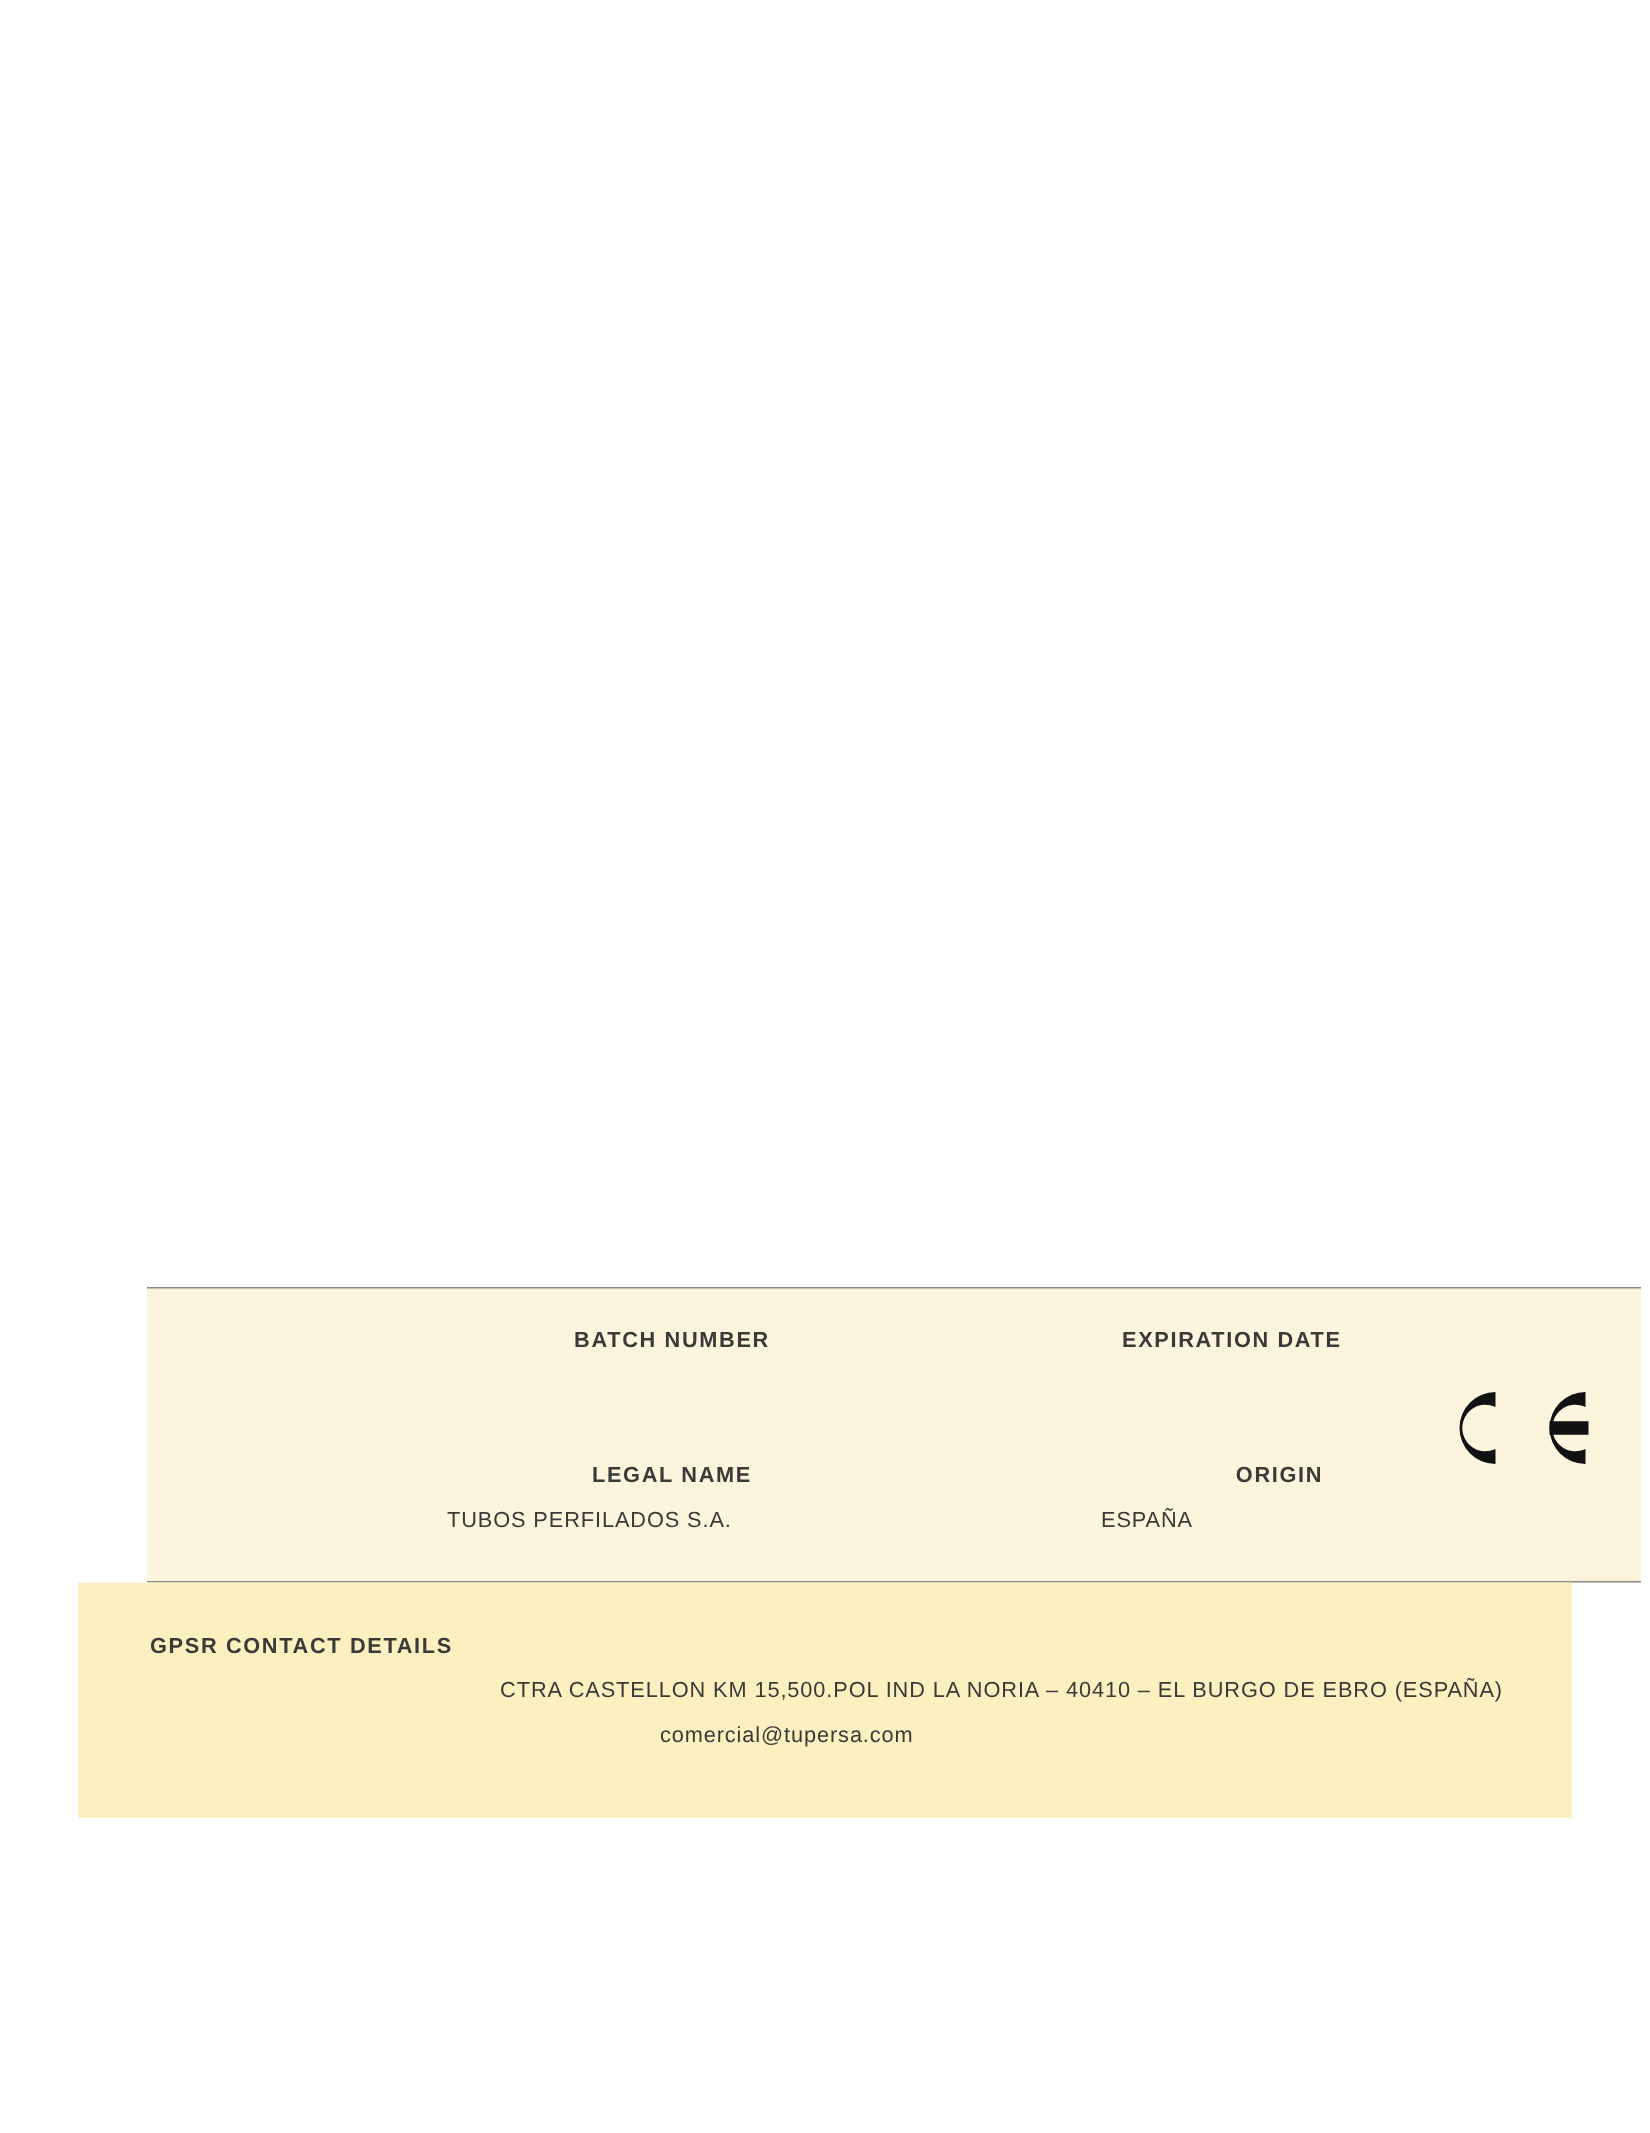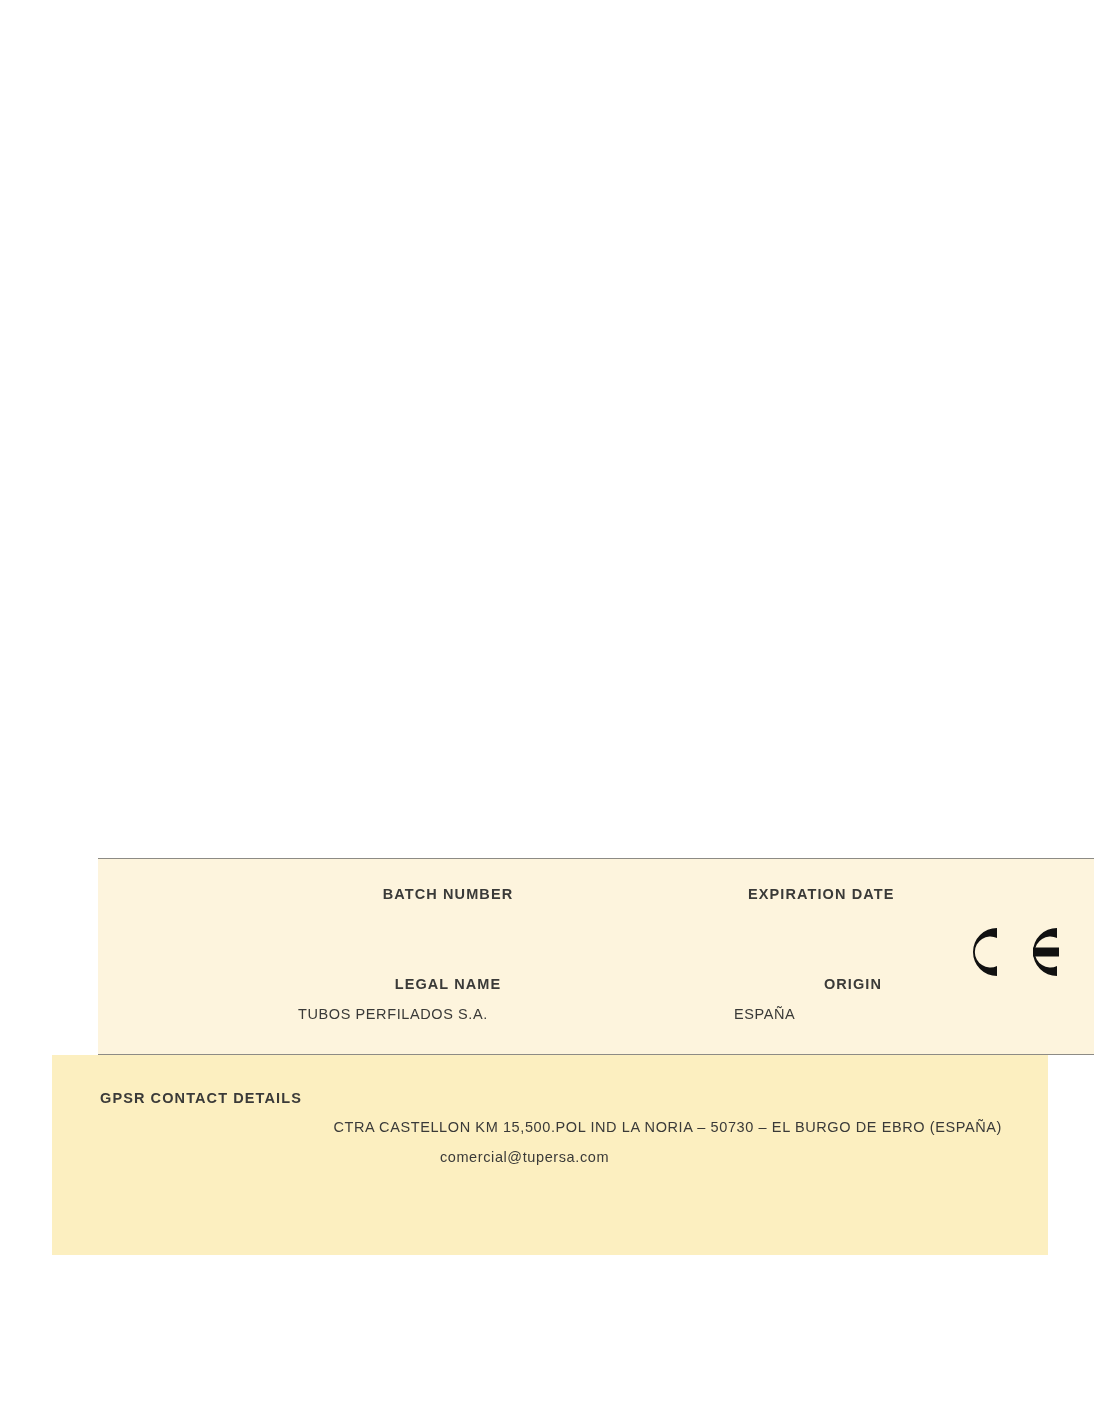--- a/index.html
+++ b/index.html
@@ -160,21 +160,21 @@
     width: 110px;
     height: 66px;
   }
 
   
   .gpsr-block {
     position: absolute;
     left: 52px;
     top: 1055px;
     width: 996px;
-    height: 200px;
+    height: 157px;
     background: #fcefc0;
     box-sizing: border-box;
   }
   .gpsr-label {
     position: absolute;
     left: 48px;
     top: 35px;
   }
   .gpsr-address {
     position: absolute;
@@ -218,17 +218,17 @@
         <path d="M44 9 A 24 24 0 1 0 44 57 L44 47 A 15.5 15.5 0 1 1 44 19 Z" fill="#111111"></path>
 
         <path d="M104 9 A 24 24 0 1 0 104 57 L104 47 A 15.5 15.5 0 1 1 104 19 Z" fill="#111111"></path>
         <rect x="80" y="28.5" width="26" height="9" fill="#111111"></rect>
       </svg>
     </div>
   </div>
 
   <div class="gpsr-block">
     <div class="label gpsr-label">GPSR CONTACT DETAILS</div>
-    <div class="value gpsr-address">CTRA CASTELLON KM 15,500.POL IND LA NORIA – 50730 – EL BURGO DE EBRO (ESPAÑA)</div>
+    <div class="value gpsr-address">CTRA CASTELLON KM 15,500.POL IND LA NORIA – 40410 – EL BURGO DE EBRO (ESPAÑA)</div>
     <div class="value gpsr-email">comercial@tupersa.com</div>
   </div>
 
 </div>
 
 </body></html>

